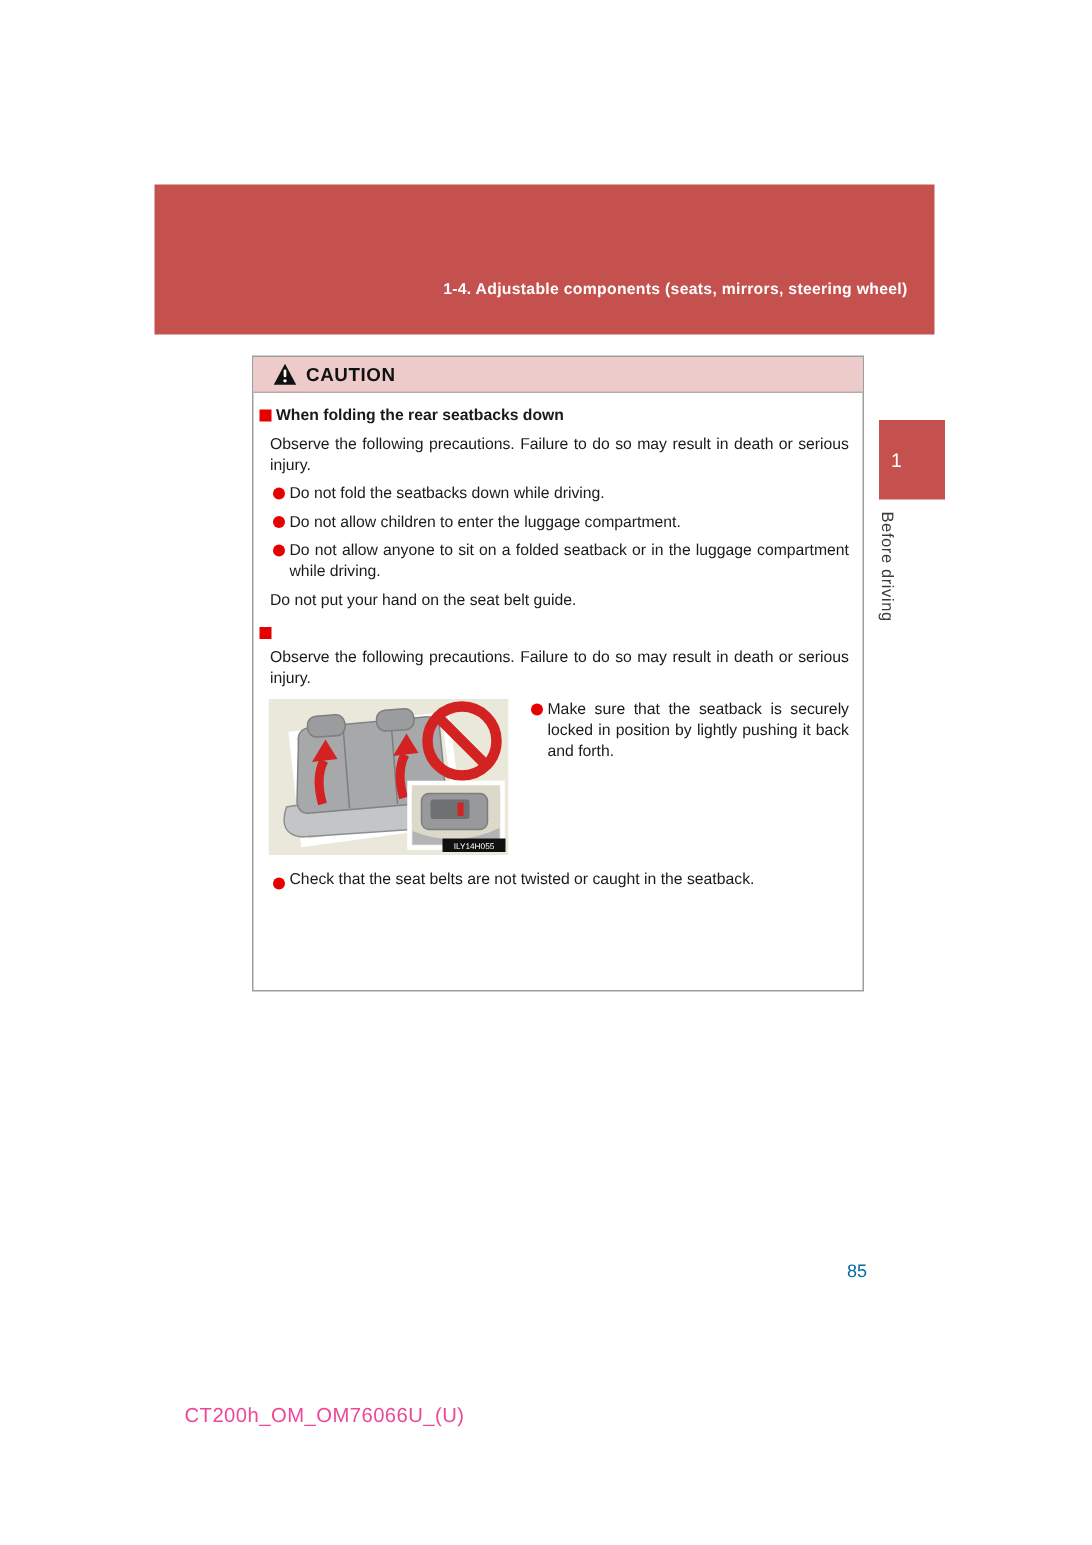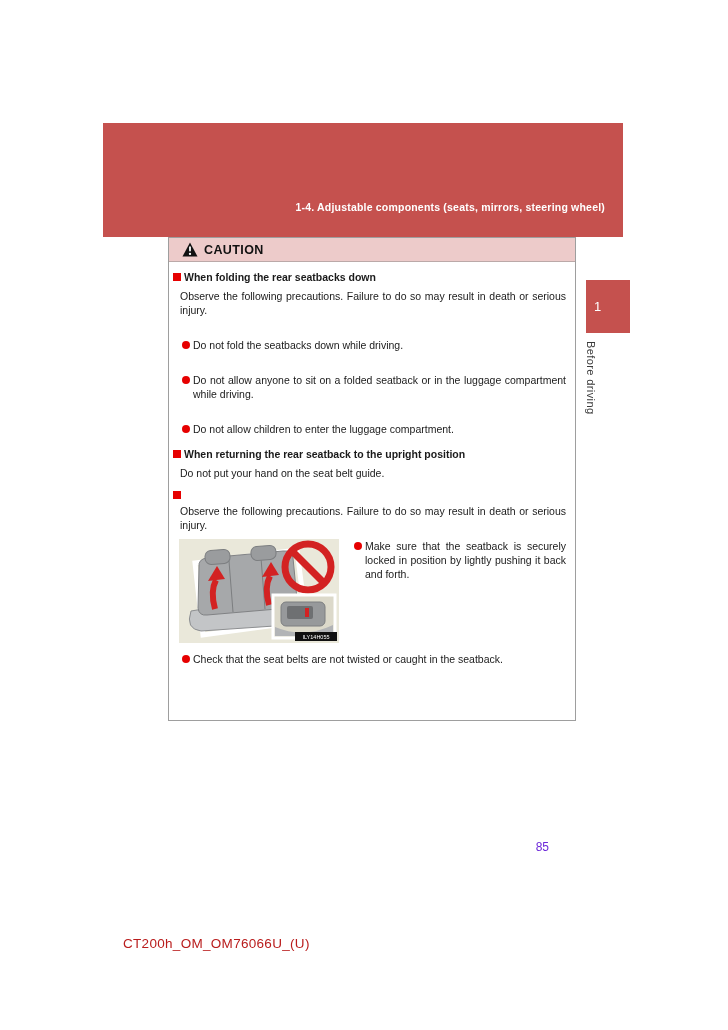--- a/index.html
+++ b/index.html
@@ -3,76 +3,76 @@
 <meta charset="utf-8">
 <style>
   html,body { margin:0; padding:0; background:#fff; }
   .page {
     position:relative; width:728px; height:1030px; background:#ffffff;
     font-family:"Liberation Sans", sans-serif; color:#1a1a1a; overflow:hidden;
   }
 
   
   .banner {
-    position:absolute; left:103px; top:123px; width:520px; height:114px;
+    position:absolute; left:103px; top:123px; width:520px; height:100px;
     background:#c5514e; box-sizing:border-box;
     display:flex; justify-content:flex-end; align-items:flex-end;
     padding:0 18px 24px 0;
   }
   .banner-title { color:#ffffff; font-size:10.5px; font-weight:bold; letter-spacing:0.2px; }
 
   
   .caution-box {
-    position:absolute; left:168px; top:237px; width:408px; height:484px;
+    position:absolute; left:168px; top:237px; width:408px; height:424px;
     border:1px solid #9e9e9e; box-sizing:border-box; background:#fff;
   }
   .caution-header {
     height:24px; background:#edcbca; border-bottom:1px solid #bba9a8;
     display:flex; align-items:center; padding-left:13px; gap:6px; box-sizing:border-box;
   }
   .caution-title { font-size:12.5px; font-weight:bold; letter-spacing:0.4px; color:#111; }
   .caution-body { padding:7px 9px 6px 4px; font-size:10.5px; line-height:14px; }
 
   .sec-heading { display:flex; align-items:center; font-weight:bold; margin-top:11px; }
   .sec-heading.first { margin-top:1px; }
   .sq { width:8px; height:8px; background:#e60000; margin-right:3px; flex:none; }
 
   .body-text { margin:5px 0 0 7px; text-align:justify; }
   .body-text.cont { margin-top:0; }
 
-  .bullet { display:flex; margin:21px 0 0 9px; }
+  .bullet { display:flex; margin:5px 0 0 9px; }
   .disc { width:8px; height:8px; border-radius:50%; background:#e60000; margin:3px 3px 0 0; flex:none; }
   .bullet-text { flex:1; text-align:justify; }
 
   .figure-row { display:flex; margin:7px 0 0 6px;justify-content:flex-end; }
   .figure-svg { width:160px; height:104px; flex:none; display:block; }
   .fig-col { flex:1; margin-left:15px; }
   .fig-col .bullet { margin:0; }
   .fig-p2 { margin:0 0 0 11px; text-align:justify; }
-  .final-bullet { margin-top:9px; }
+  .final-bullet { margin-top:9px;align-items:flex-end; }
 
   
   .chapter-tab {
     position:absolute; left:586px; top:280px; width:44px; height:53px;
     background:#c5514e; color:#fff; font-size:13px;
     display:flex; align-items:center; padding-left:8px; box-sizing:border-box;
   }
   .chapter-label {
     position:absolute; left:585px; top:341px;
     writing-mode:vertical-rl; font-size:11px; color:#3a3a3a; letter-spacing:0.4px;
   }
 
   
   .page-number {
-    position:absolute; left:499px; top:840px; width:50px;
-    text-align:right; font-size:12px; color:#6d28d9;
+    position:absolute; left:528px; top:840px; width:50px;
+    text-align:right; font-size:12px; color:#0369a1;
   }
   .doc-footer {
     position:absolute; left:123px; top:936px; font-size:13.5px;
-    letter-spacing:0.3px; color:#b91c1c;
+    letter-spacing:0.3px; color:#ec4899;
   }
 </style>
 </head>
 <body>
 
 <div class="page">
 
   <div class="banner">
     <span class="banner-title">1-4. Adjustable components (seats, mirrors, steering wheel)</span>
   </div>
@@ -95,31 +95,27 @@
         <span>When folding the rear seatbacks down</span>
       </div>
       <div class="body-text">Observe the following precautions. Failure to do so may result in death or serious injury.</div>
 
       <div class="bullet">
         <span class="disc"></span>
         <span class="bullet-text">Do not fold the seatbacks down while driving.</span>
       </div>
       <div class="bullet">
         <span class="disc"></span>
-        <span class="bullet-text">Do not allow anyone to sit on a folded seatback or in the luggage compartment while driving.</span>
+        <span class="bullet-text">Do not allow children to enter the luggage compartment.</span>
       </div>
       <div class="bullet">
         <span class="disc"></span>
-        <span class="bullet-text">Do not allow children to enter the luggage compartment.</span>
+        <span class="bullet-text">Do not allow anyone to sit on a folded seatback or in the luggage compartment while driving.</span>
       </div>
 
-      <div class="sec-heading">
-        <span class="sq"></span>
-        <span>When returning the rear seatback to the upright position</span>
-      </div>
       <div class="body-text">Do not put your hand on the seat belt guide.</div>
 
       <div class="sec-heading">
         <span class="sq"></span>
       </div>
       <div class="body-text">Observe the following precautions. Failure to do so may result in death or serious injury.</div>
 
       <div class="figure-row">
         <svg class="figure-svg" viewBox="0 0 160 104">
           <rect x="0" y="0" width="160" height="104" fill="#eae8da"></rect>

